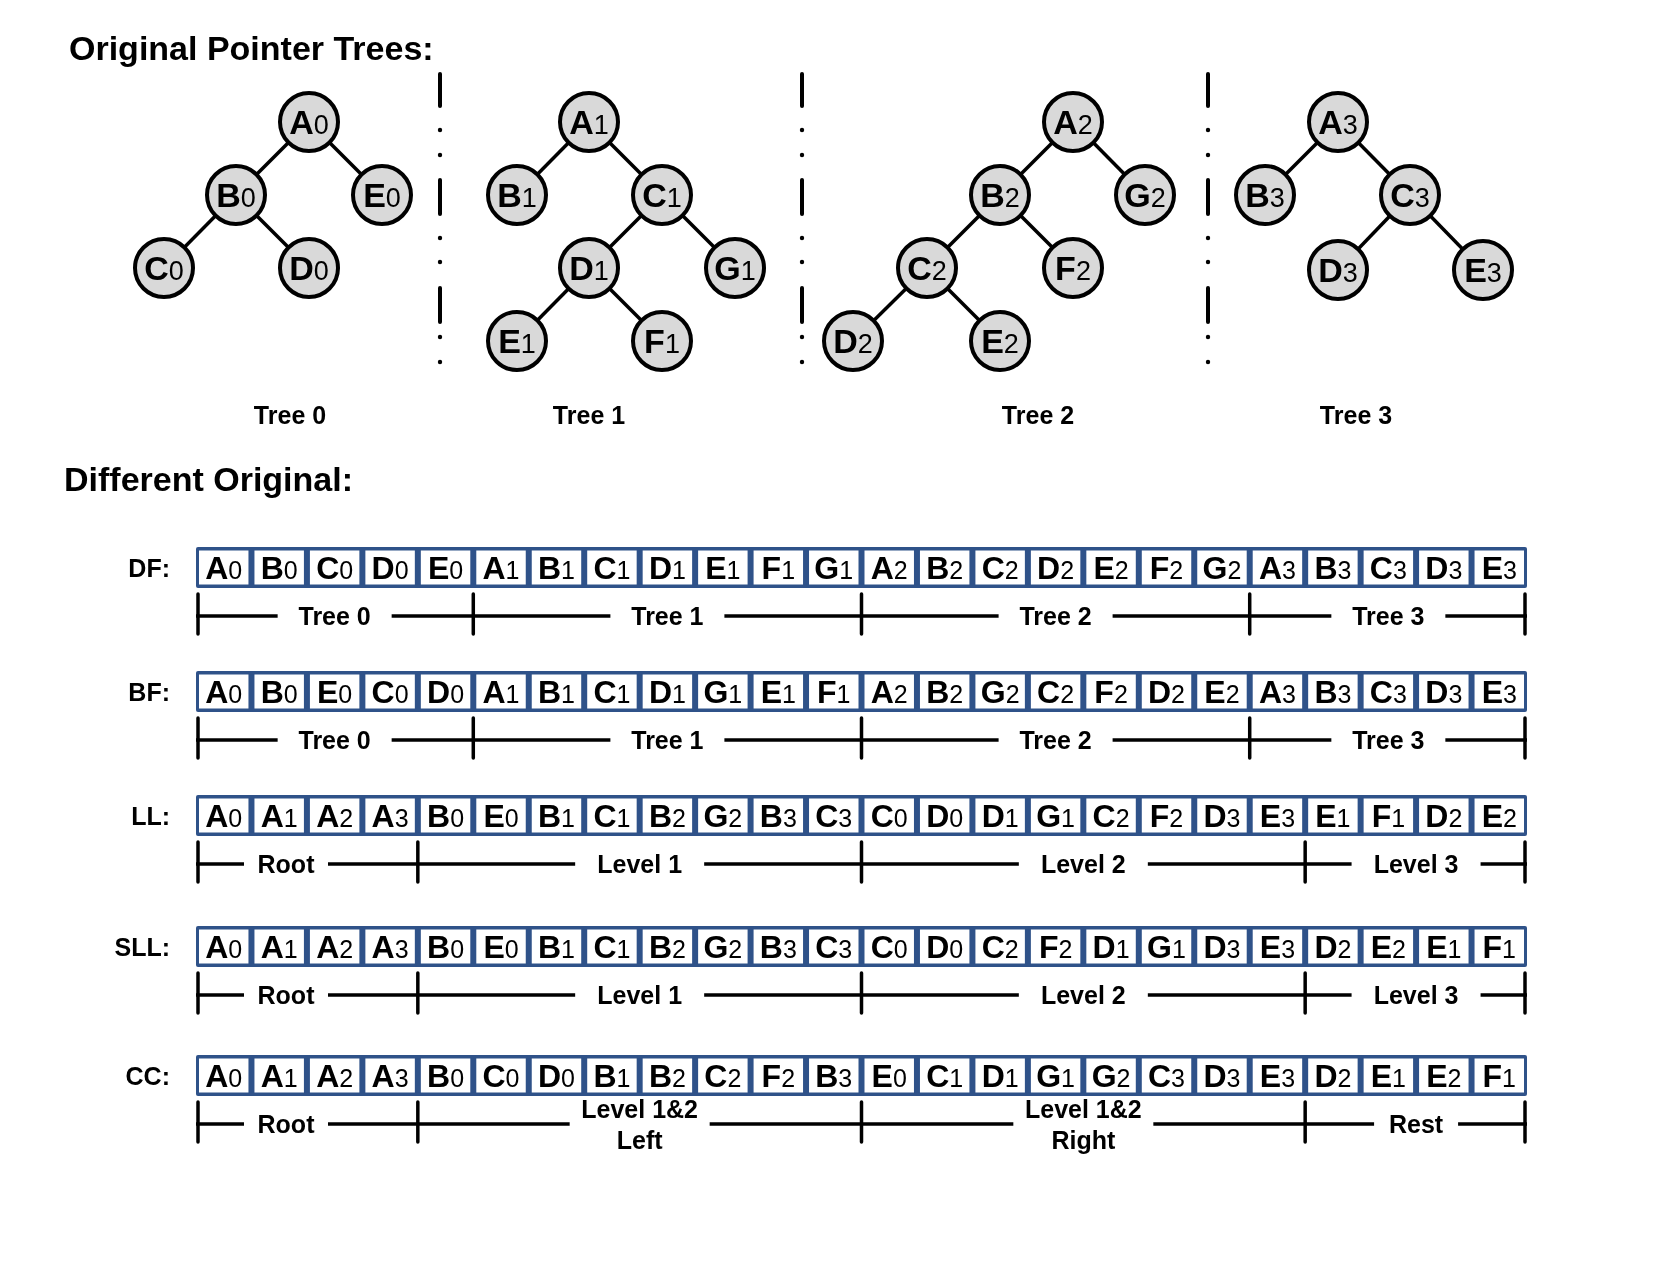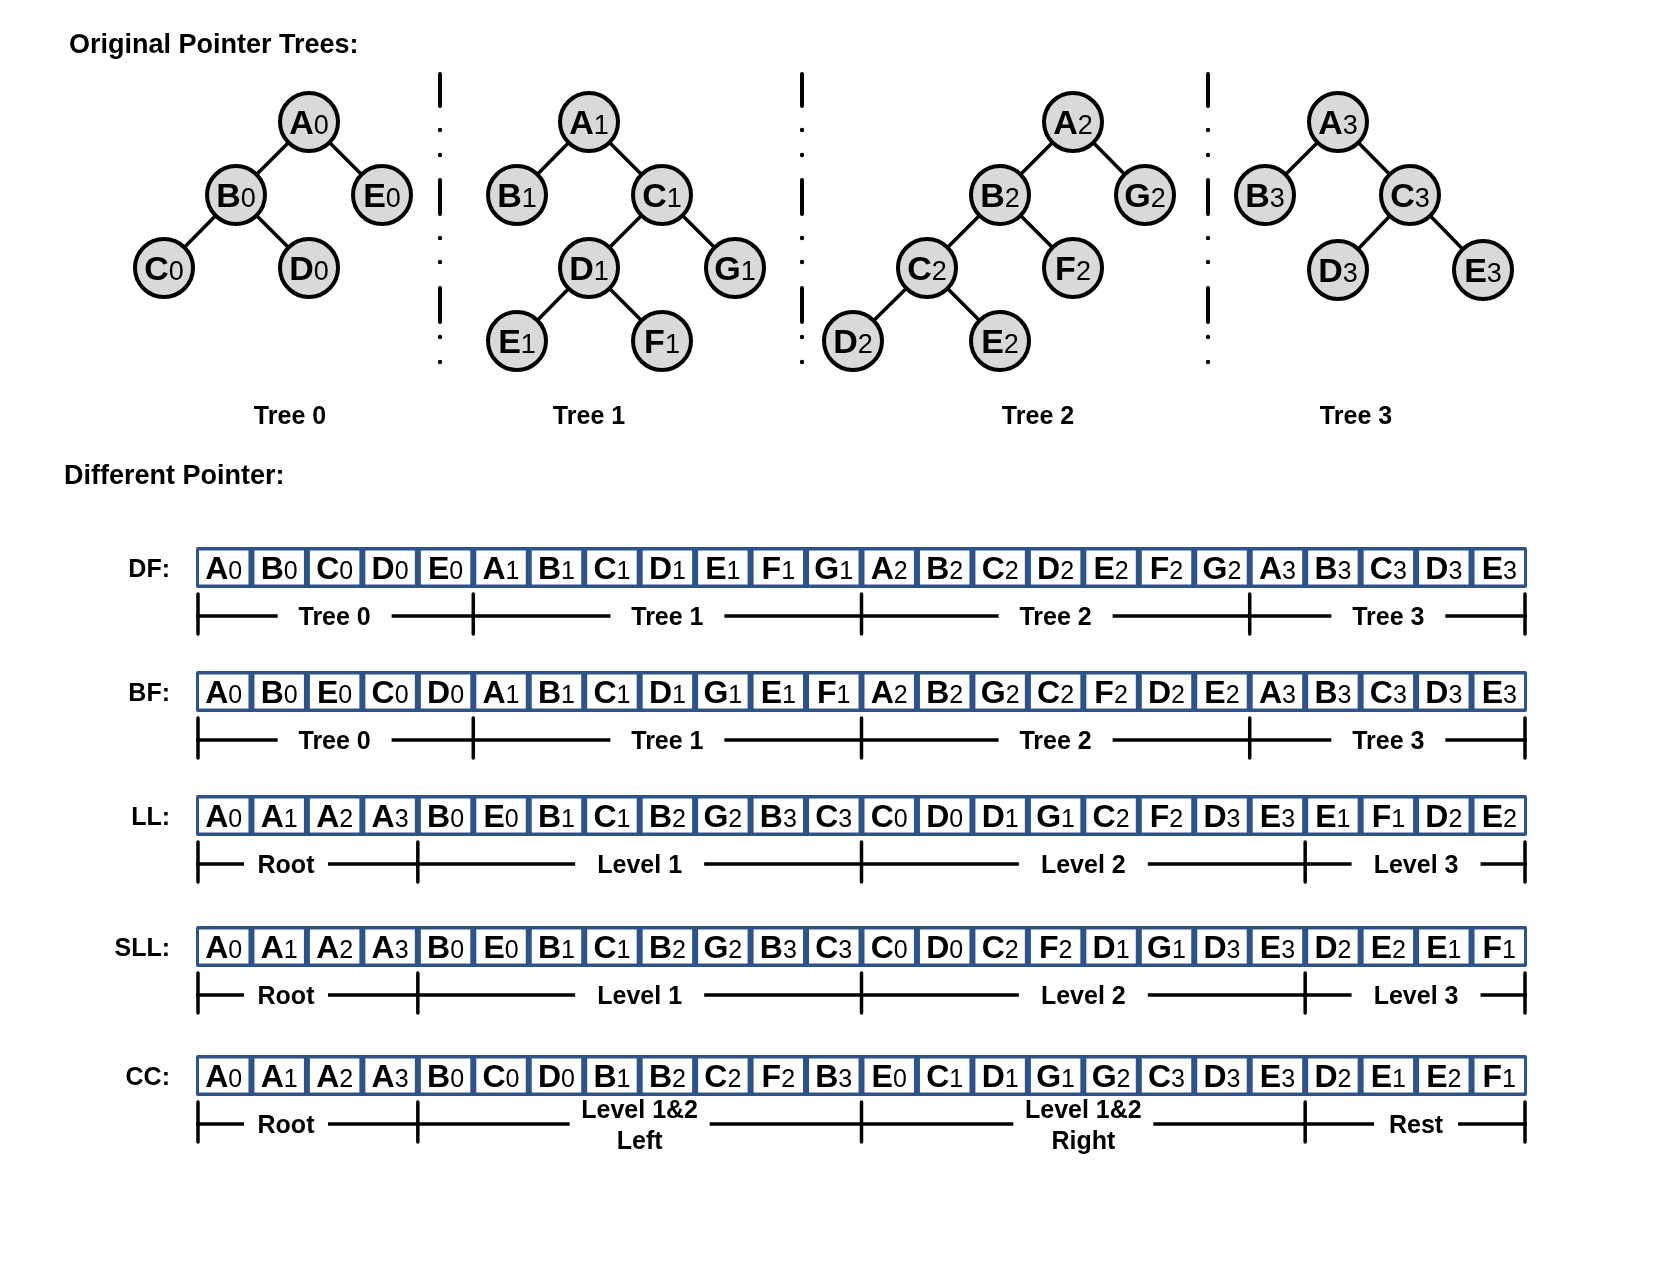--- a/index.html
+++ b/index.html
@@ -1,26 +1,26 @@
 <!DOCTYPE html>
 <html><head>
 <meta charset="utf-8">
 <style>
   html, body { margin: 0; padding: 0; background: #ffffff; }
   body { width: 1660px; height: 1272px; position: relative; overflow: hidden;
          font-family: "Liberation Sans", sans-serif; color: #000; }
-  .heading { position: absolute; font-weight: bold; font-size: 27px; }
+  .heading { position: absolute; font-weight: bold; font-size: 34px; }
   #svg-root { position: absolute; left: 0; top: 0; }
   .node-text { font-family: "Liberation Sans", sans-serif; font-weight: bold; }
 </style>
 </head>
 <body>
 
 <div class="heading" style="left:69px; top:29px;">Original Pointer Trees:</div>
-<div class="heading" style="left:64px; top:460px;">Different Pointer:</div>
+<div class="heading" style="left:64px; top:460px;">Different Original:</div>
 
 <svg id="svg-root" width="1660" height="1272" xmlns="http://www.w3.org/2000/svg">
     <g>
       <line x1="440" y1="74" x2="440" y2="106" stroke="#000" stroke-width="4" stroke-linecap="round"></line>
       <line x1="440" y1="180" x2="440" y2="214" stroke="#000" stroke-width="4" stroke-linecap="round"></line>
       <line x1="440" y1="288" x2="440" y2="322" stroke="#000" stroke-width="4" stroke-linecap="round"></line>
       <circle cx="440" cy="130" r="2.2" fill="#000"></circle>
       <circle cx="440" cy="155" r="2.2" fill="#000"></circle>
       <circle cx="440" cy="238" r="2.2" fill="#000"></circle>
       <circle cx="440" cy="262" r="2.2" fill="#000"></circle>

